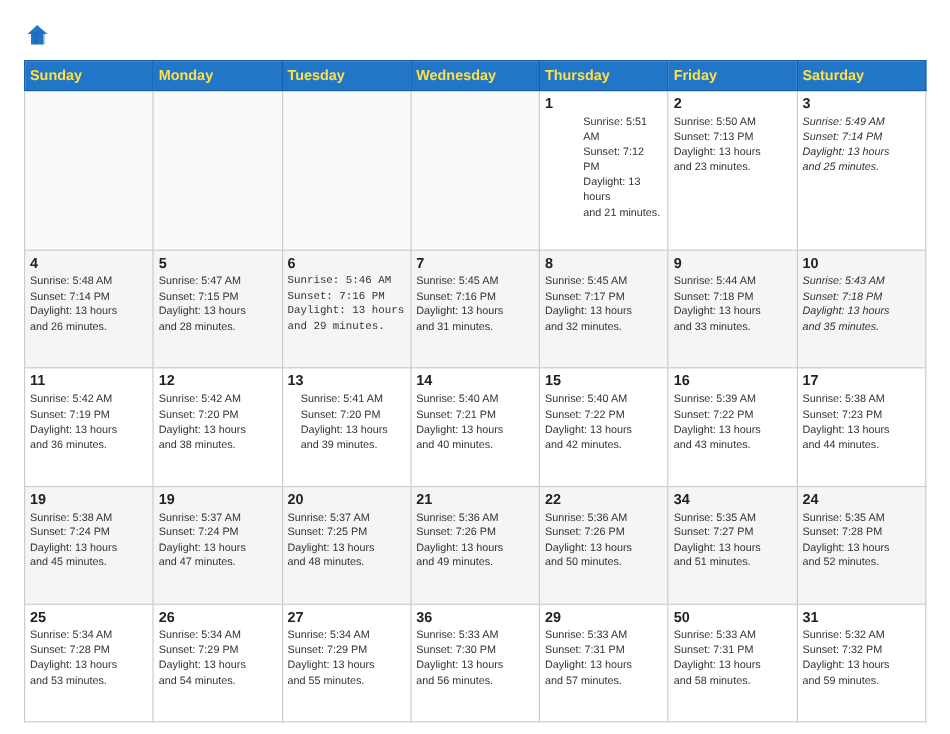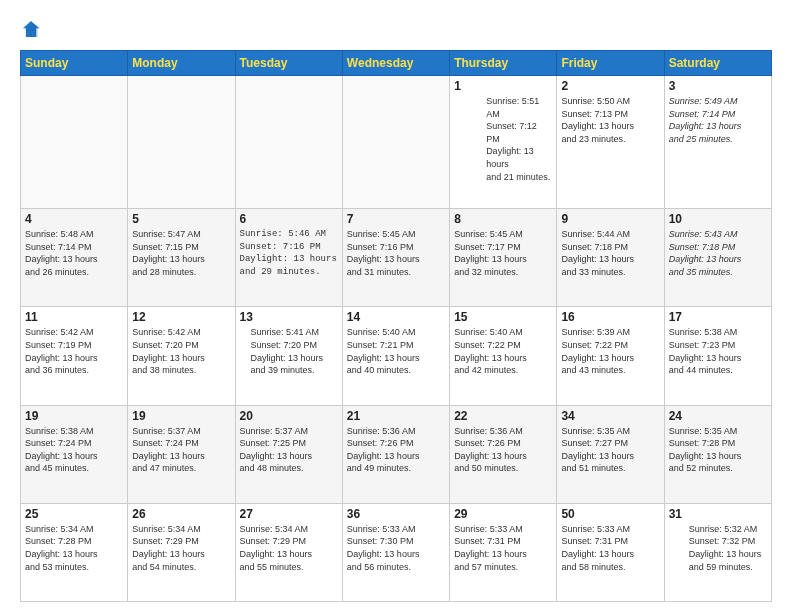--- a/index.html
+++ b/index.html
@@ -356,21 +356,21 @@
           </td>
           <td>
             <span class="day-num">50</span>
             <div class="day-info" style="white-space: pre-line;">Sunrise: 5:33 AM
 Sunset: 7:31 PM
 Daylight: 13 hours
 and 58 minutes.</div>
           </td>
           <td>
             <span class="day-num">31</span>
-            <div class="day-info" style="white-space: pre-line; margin-left: 20px;">Sunrise: 5:32 AM
+            <div class="day-info" style="white-space: pre-line;">Sunrise: 5:32 AM
 Sunset: 7:32 PM
 Daylight: 13 hours
 and 59 minutes.</div>
           </td>
         </tr>
       </tbody>
   </table>
 </div>
 
 </body></html>

